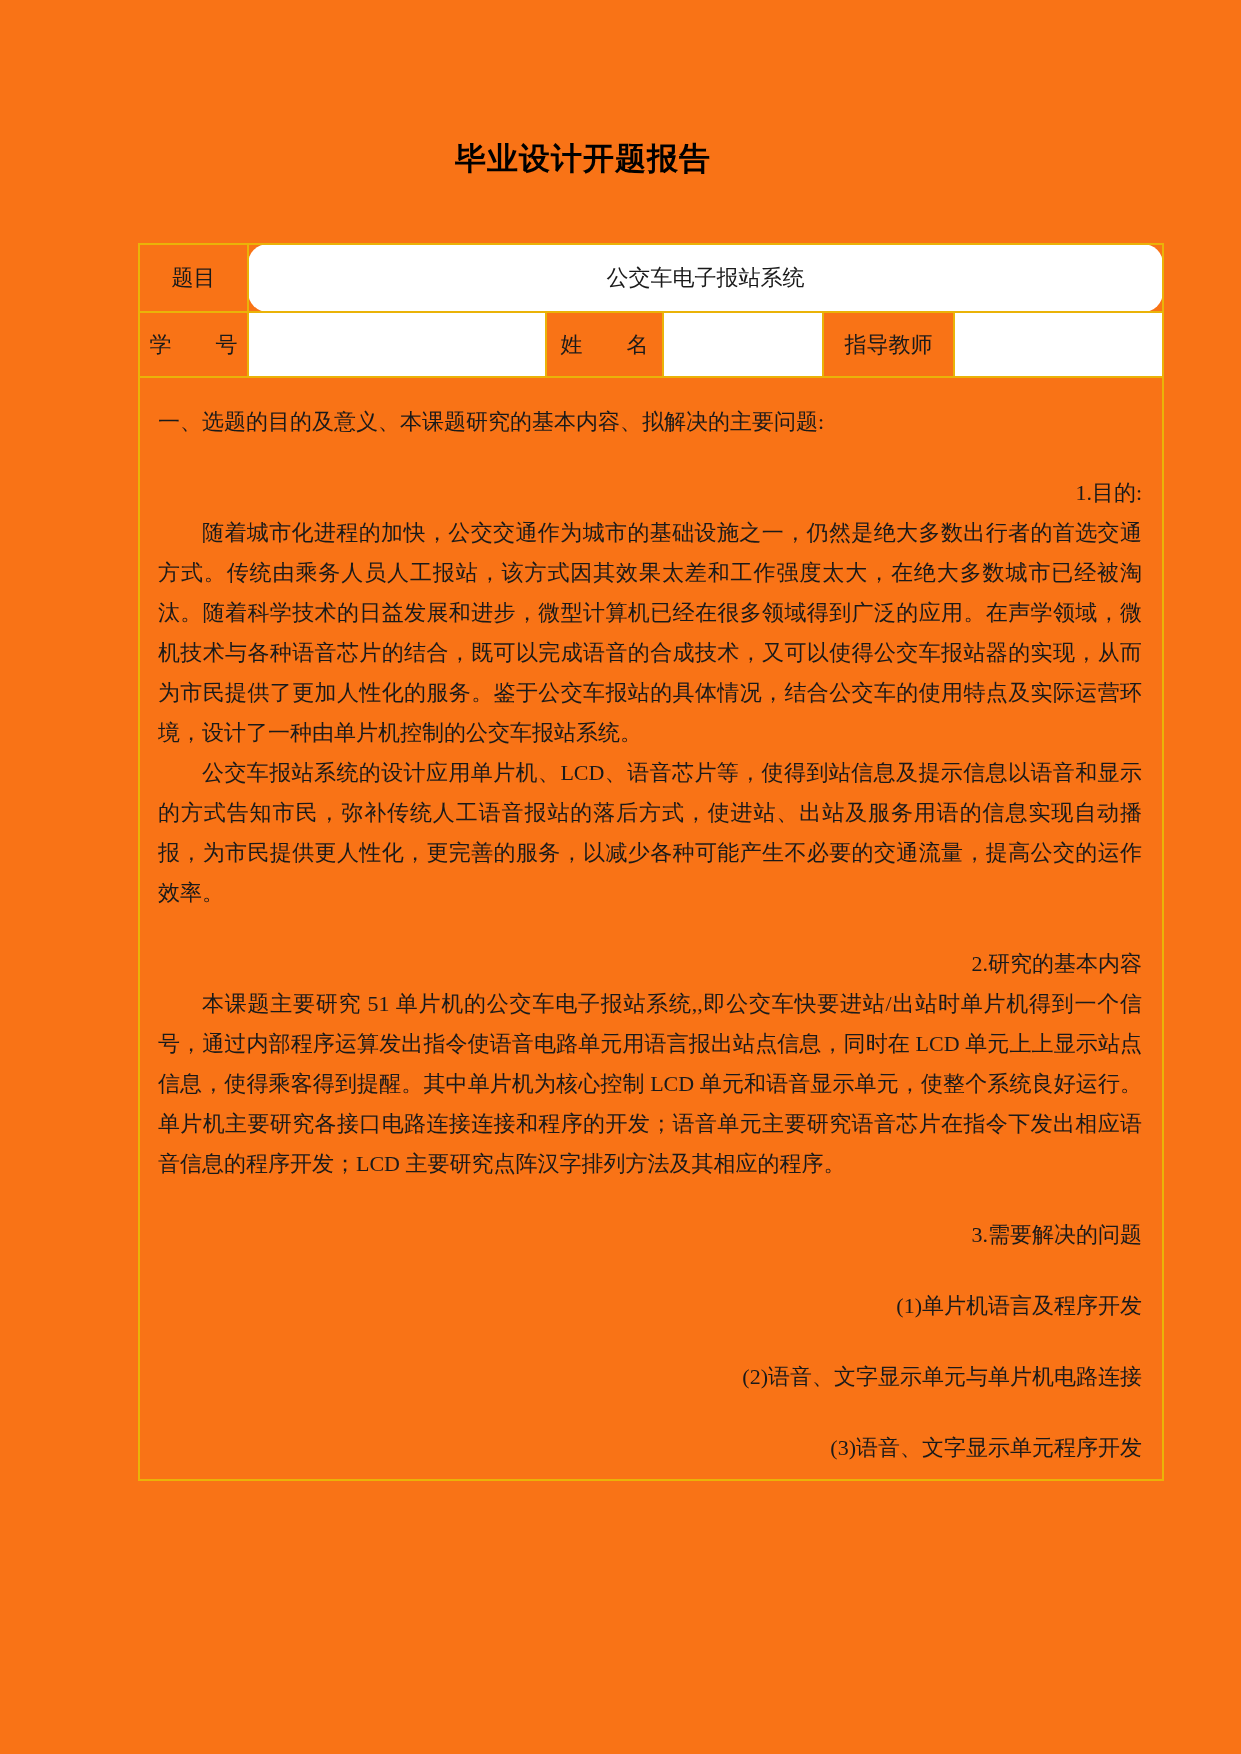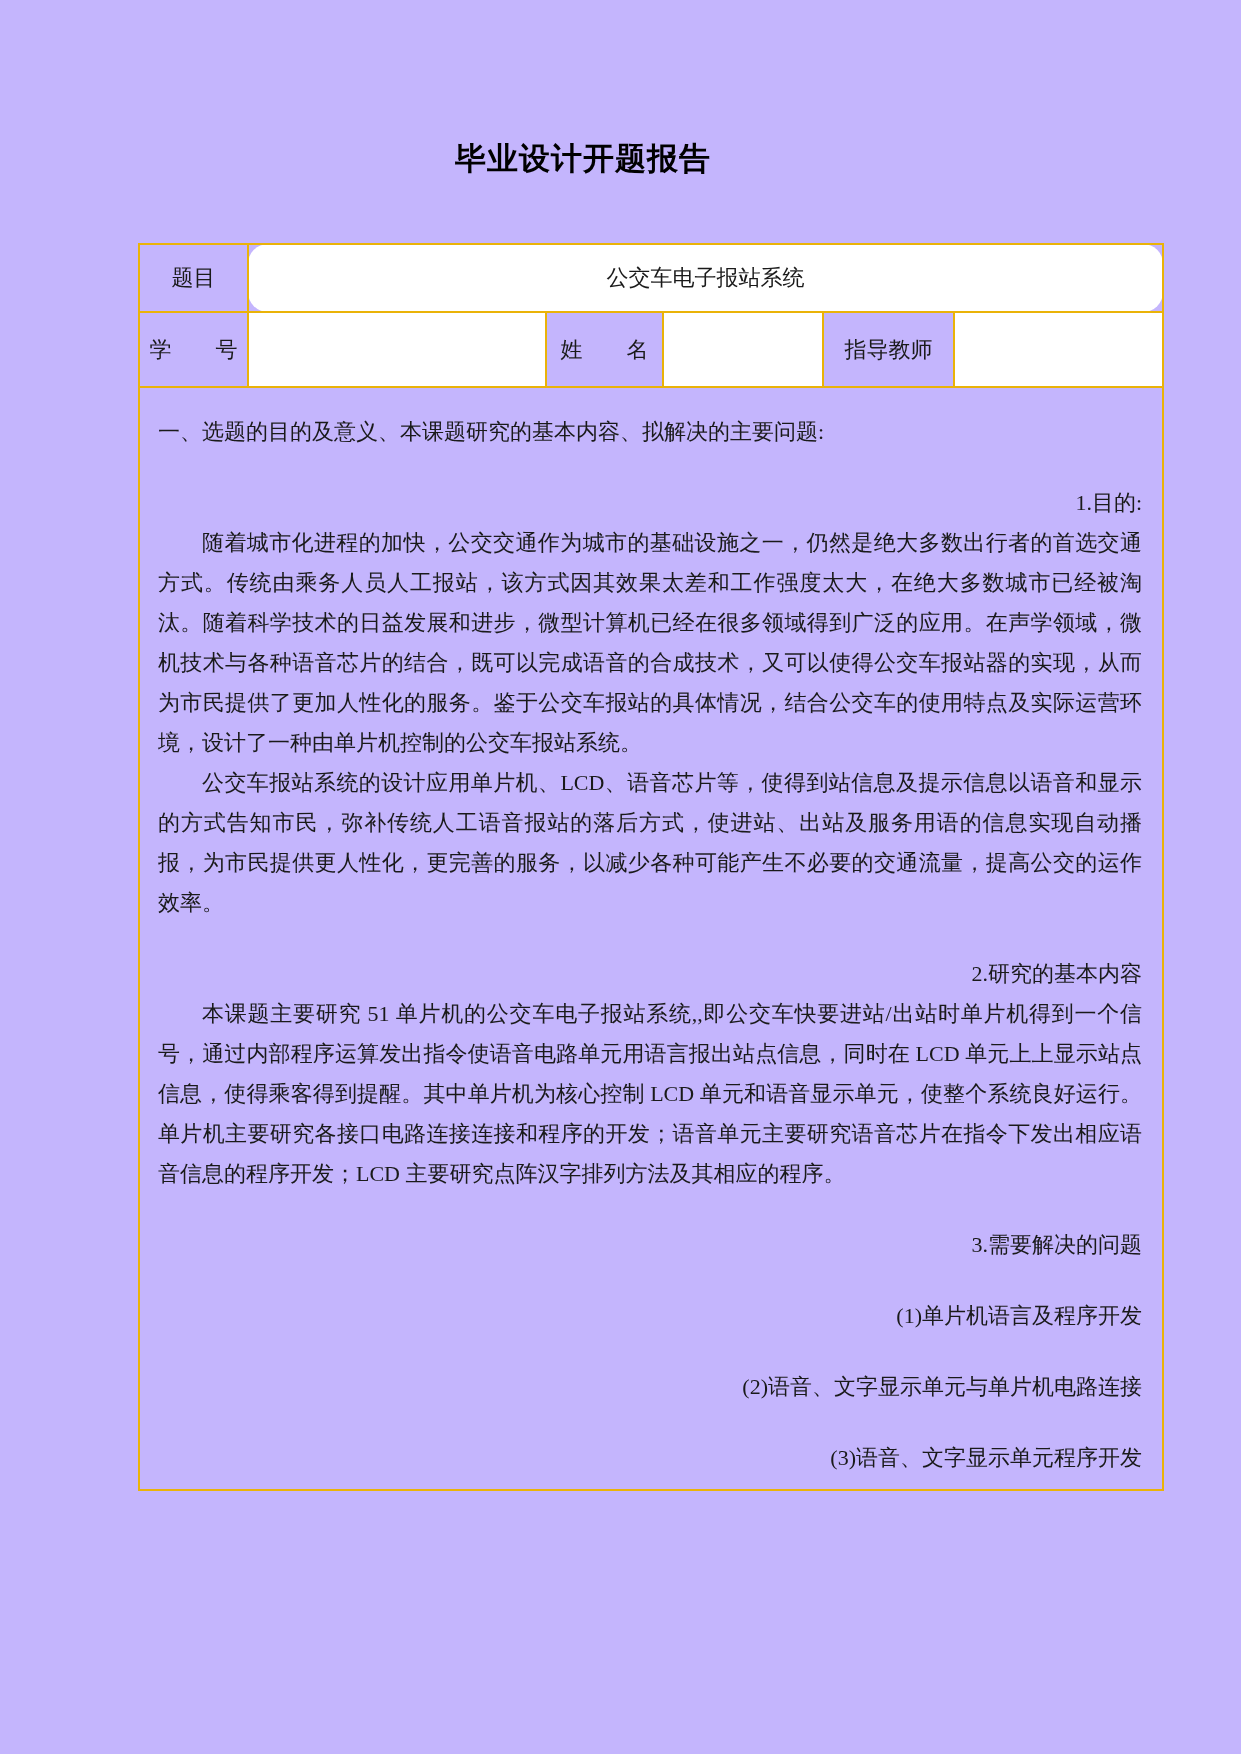--- a/index.html
+++ b/index.html
@@ -7,21 +7,21 @@
   body {
     width: 1241px;
     height: 1754px;
     position: relative;
     font-family: "Liberation Serif", "DejaVu Serif", serif;
     color: #000000;
   }
   .page {
     position: absolute;
     inset: 0;
-    background: #c4b5fd;
+    background: #f97316;
   }
   .doc-title {
     position: absolute;
     top: 138px;
     left: 92px;
     width: 982px;
     text-align: center;
     font-family: "Liberation Sans", "DejaVu Sans", sans-serif;
     font-weight: bold;
     font-size: 31px;
@@ -42,21 +42,21 @@
     color: #1a1a1a;
     vertical-align: middle;
   }
   td.label-cell {
     text-align: center;
     line-height: 28px;
   }
   td.value-cell { background: #ffffff; }
   tr.row-title    { height: 68px; }
   tr.row-dept     { height: 67px; }
-  tr.row-id       { height: 75px; }
+  tr.row-id       { height: 65px; }
   tr.row-content  { height: 1103px; }
   td.title-value-cell { text-align: center; border-radius: 20px; }
   td.content-cell {
     vertical-align: top;
     padding: 13px 20px 0 18px;
   }
   .content-cell p {
     font-size: 22px;
     line-height: 40px;
     color: #1a1a1a;

